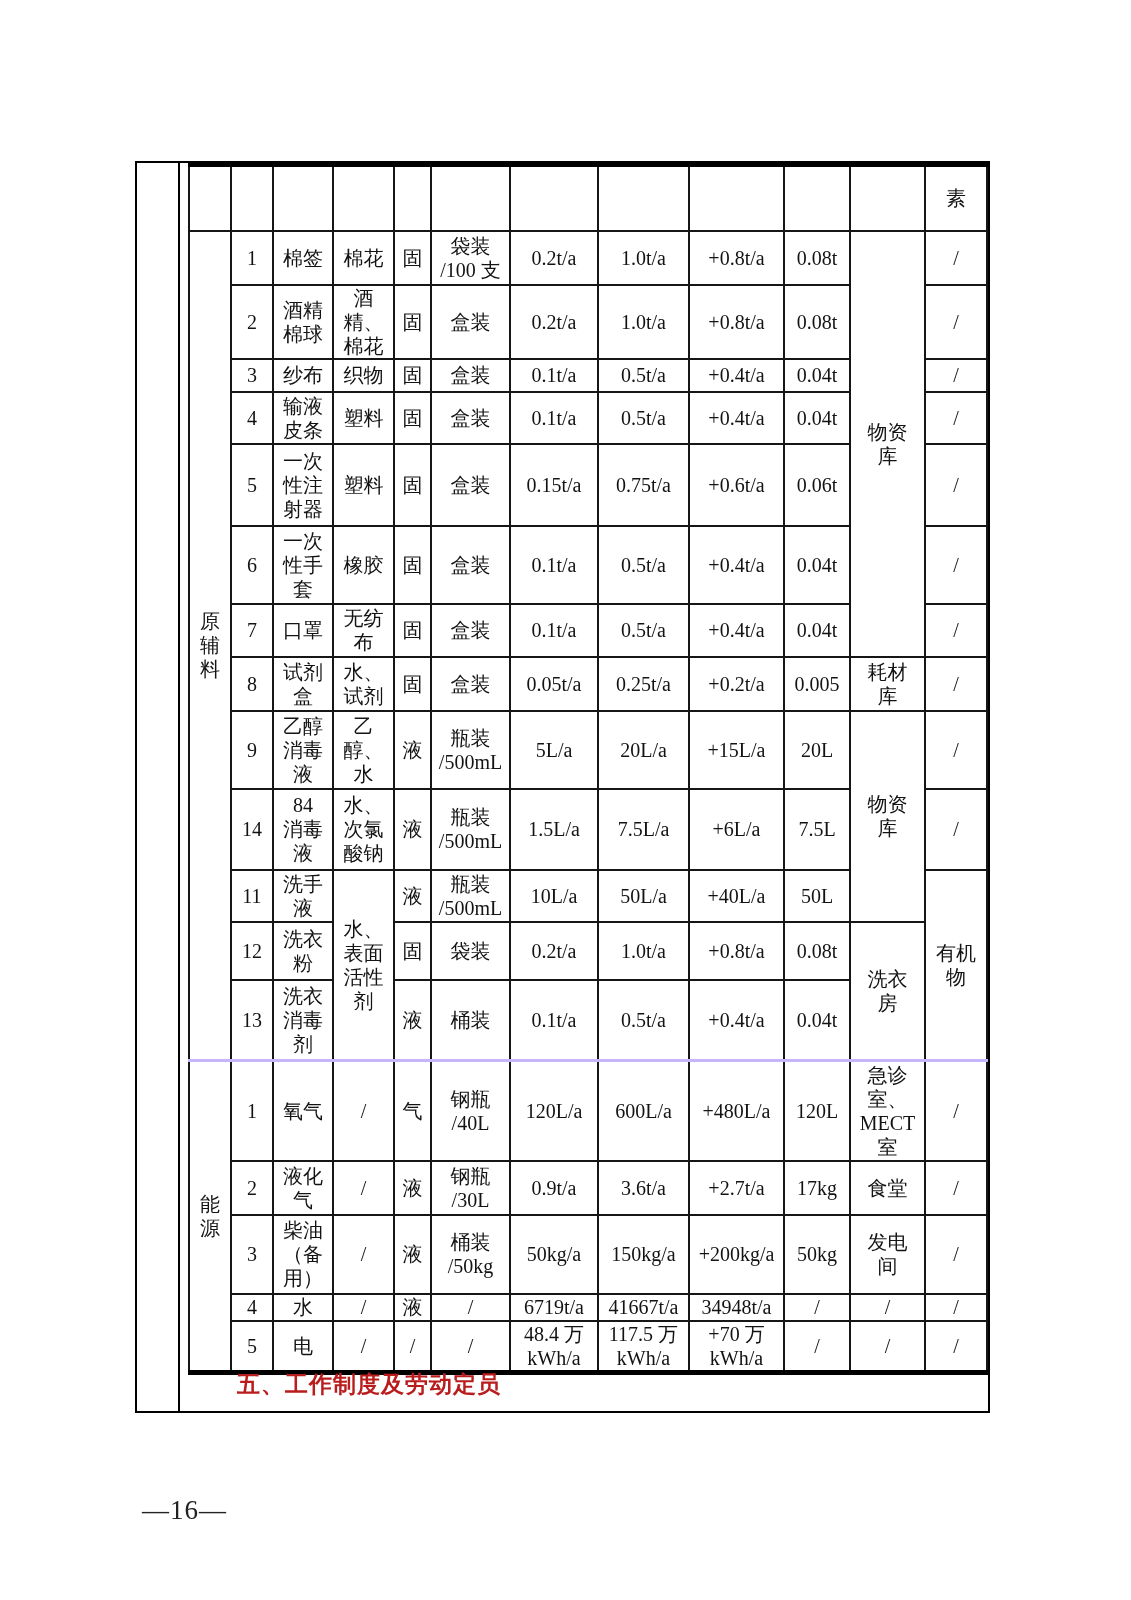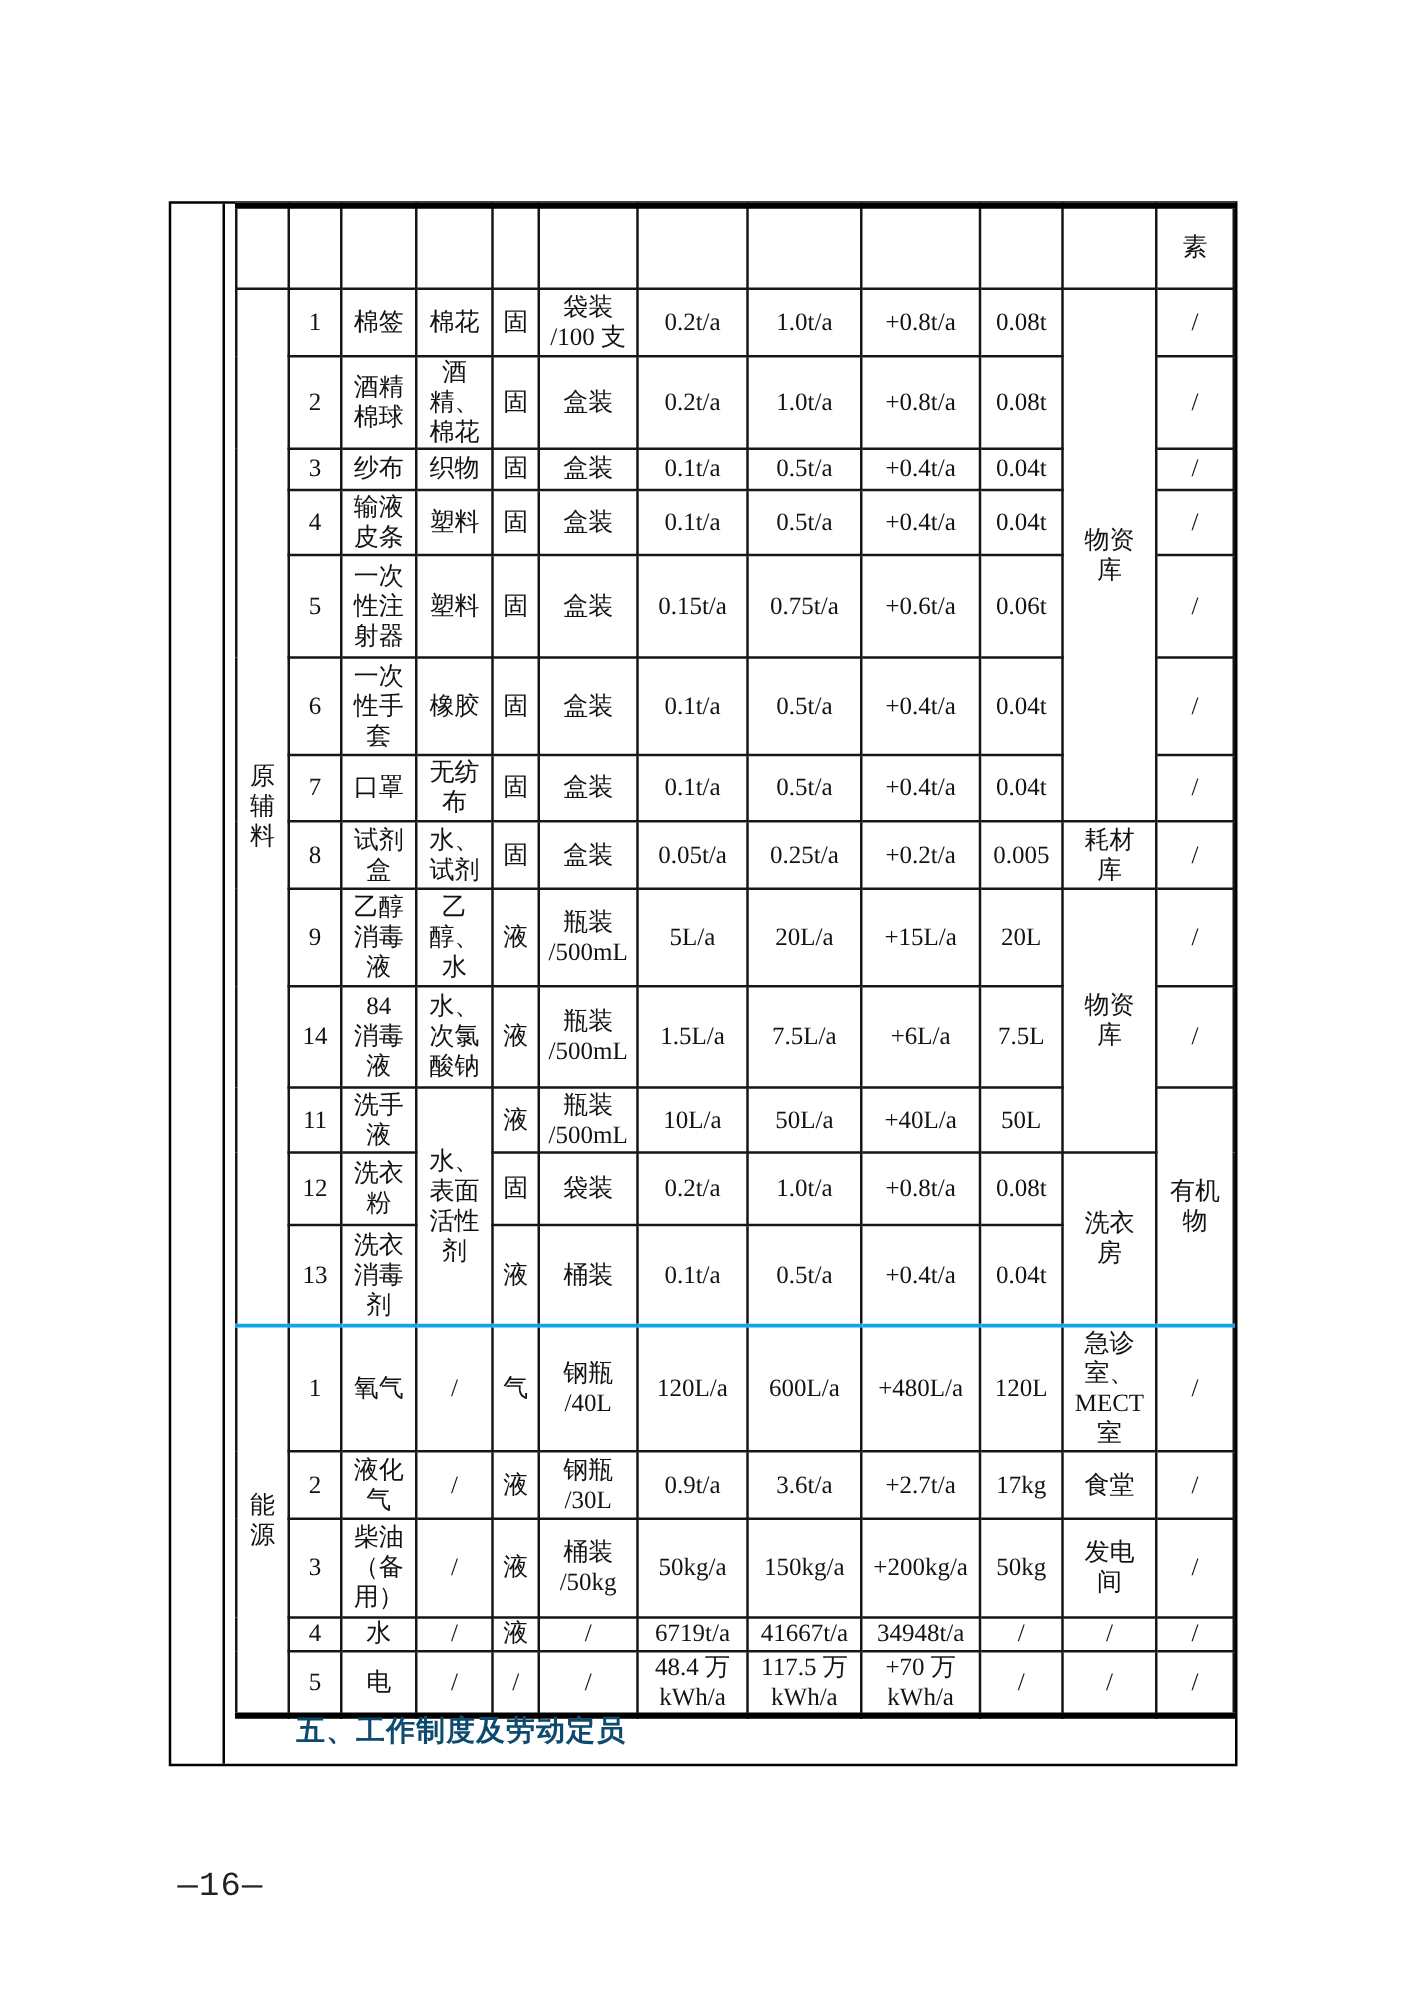--- a/index.html
+++ b/index.html
@@ -21,29 +21,29 @@
     background:#fff;
   }
   table.main td{
     border:2px solid #161616;
     padding:0 2px;
     text-align:center;vertical-align:middle;
     font-size:20px;line-height:24px;
     white-space:pre-line;
   }
   td.vtop{vertical-align:top;padding-top:3px;}
-  tr.divider td{border-top:3px solid #0ea5e9;}
+  tr.divider td{border-top:3px solid #c4b5fd;}
   .section-heading{
     position:absolute;left:237px;top:1369px;
     font-family:"Liberation Sans","DejaVu Sans",sans-serif;
-    font-weight:700;font-size:23px;letter-spacing:1px;color:#0c4a6e;
+    font-weight:700;font-size:23px;letter-spacing:1px;color:#b91c1c;
   }
   .page-number{
     position:absolute;left:142px;top:1495px;
-    font-size:27px;color:#222;letter-spacing:1px;font-family:Liberation Mono, monospace;
+    font-size:27px;color:#222;letter-spacing:1px;
   }
 </style>
 </head>
 <body>
 
 <div class="page-box">
   <div class="margin-line"></div>
 </div>
 
 <table class="main">

